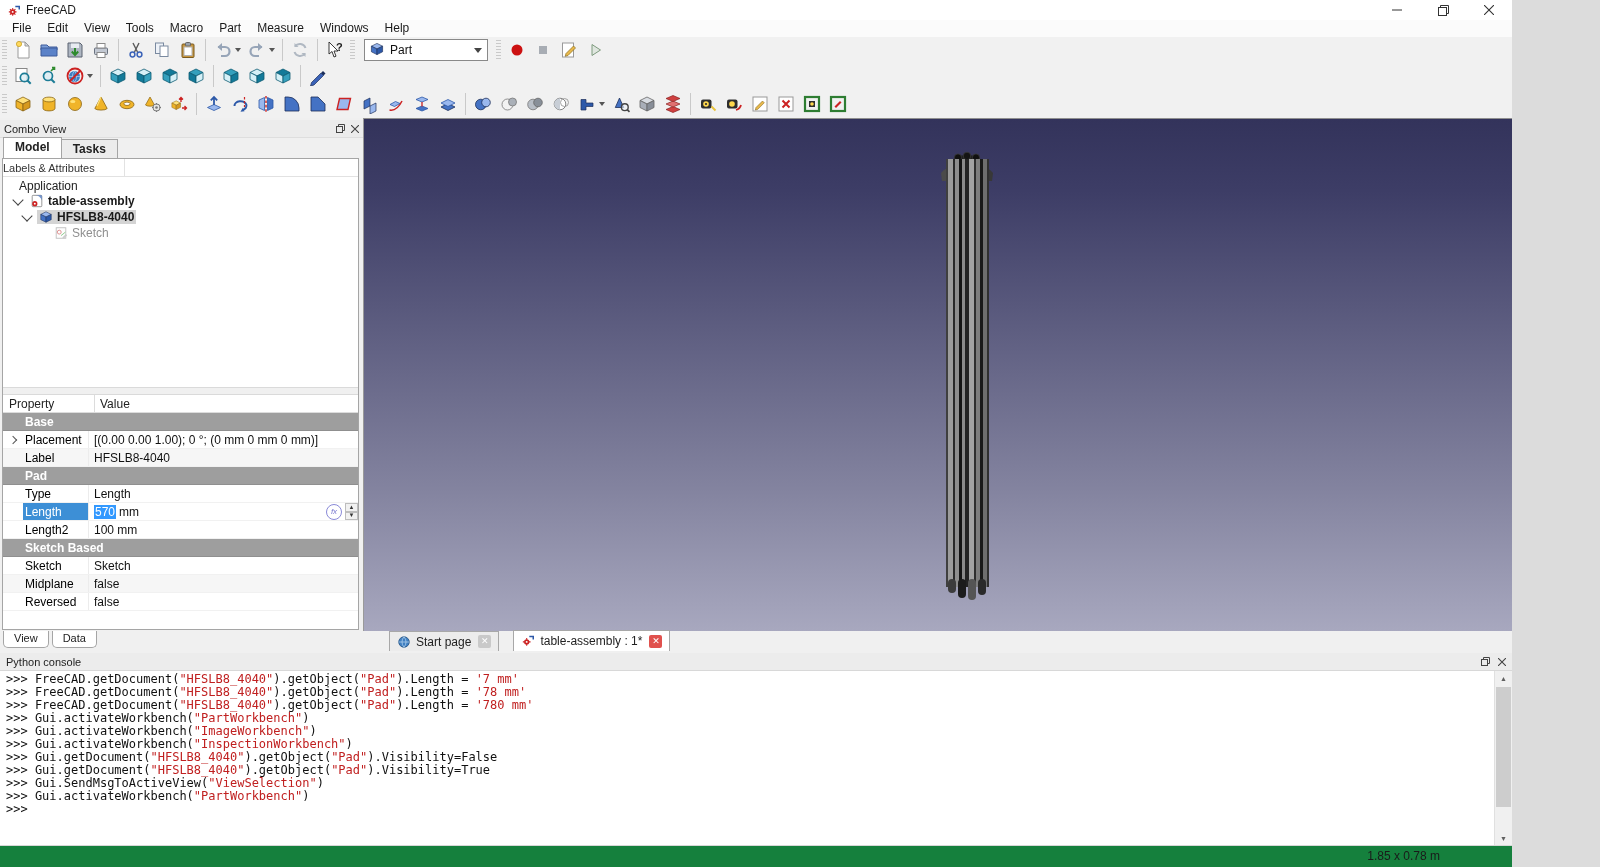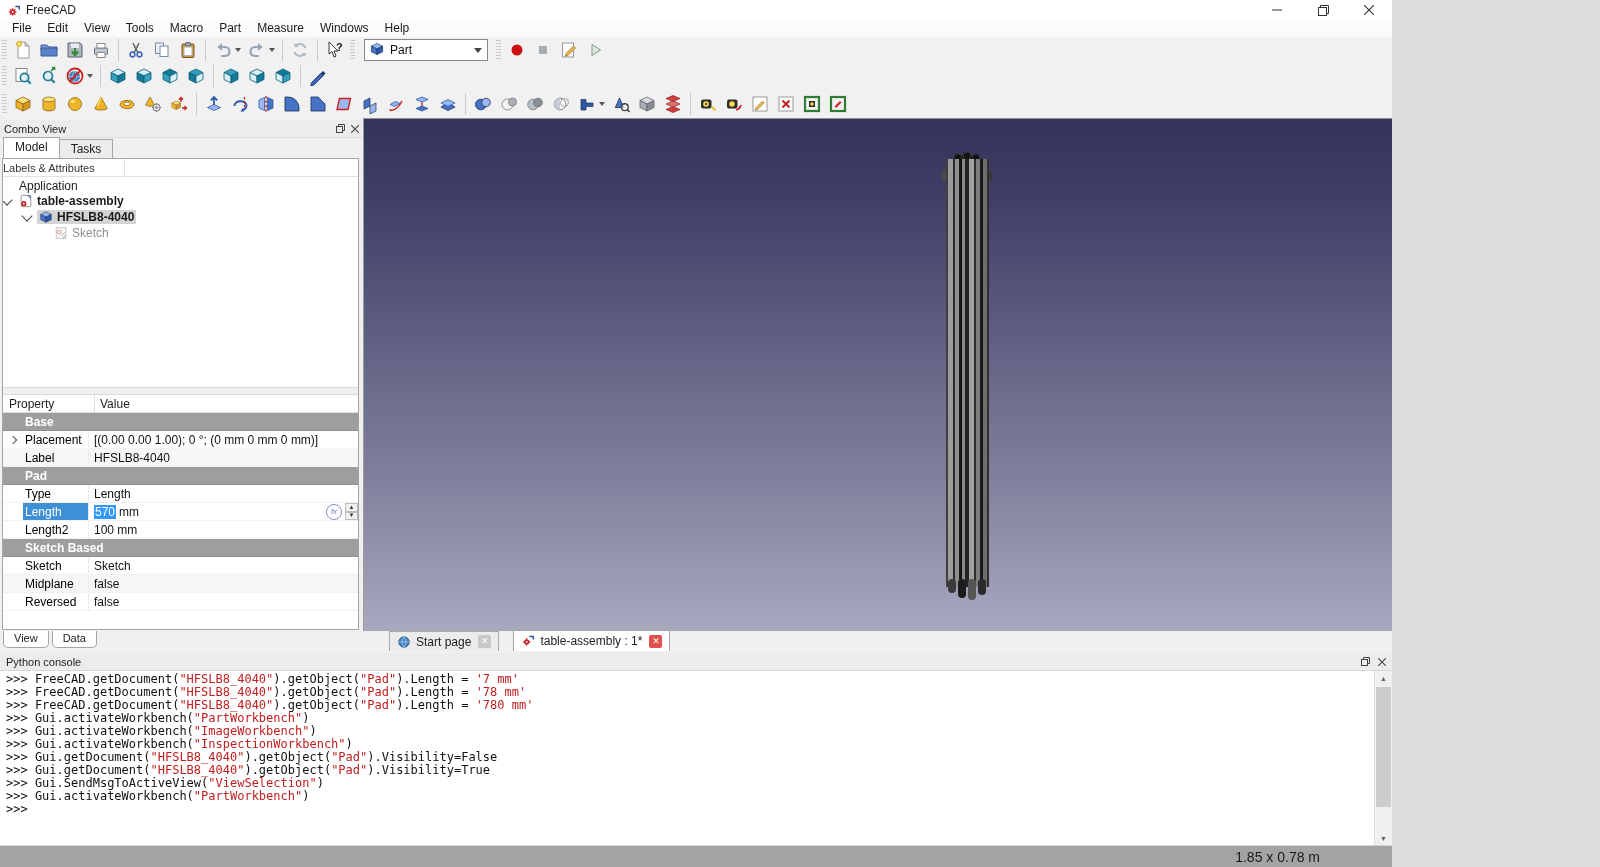--- a/index.html
+++ b/index.html
@@ -1,17 +1,17 @@
 <!DOCTYPE html>
 <html><head>
 <meta charset="utf-8">
 <style>
   html,body{margin:0;padding:0;background:#dcdcdc;}
   body{width:1600px;height:867px;overflow:hidden;font-family:"Liberation Sans",sans-serif;}
-  .window{position:relative;width:1392px;height:867px;background:#f0f0f0;overflow:hidden;}
+  .window{position:relative;width:1512px;height:867px;background:#f0f0f0;overflow:hidden;}
 
   
   .titlebar{position:absolute;top:0;left:0;right:0;height:20px;background:#ffffff;display:flex;align-items:center;}
   .app-icon{margin:1px 5px 0 7px;display:flex;}
   .wtitle{font-size:12px;color:#1a1a1a;}
   .win-controls{margin-left:auto;display:flex;height:100%;}
   .win-btn{width:46px;height:100%;display:flex;align-items:center;justify-content:center;color:#333;font-size:11px;}
   .win-btn svg{display:block}
 
   
@@ -30,21 +30,21 @@
   .tsep{width:1px;height:22px;background:#c9c9c9;margin:0 4px;flex:0 0 auto;}
   .wb-combo{height:20px;width:118px;background:#fff;border:1px solid #898989;display:flex;align-items:center;margin:0 6px;font-size:12px;padding-left:4px;}
   .wb-label{margin-left:5px;color:#111;}
   .combo-arrow{margin-left:auto;margin-right:5px;width:0;height:0;border-left:4px solid transparent;border-right:4px solid transparent;border-top:5px solid #444;}
 
   
   .combo-view{position:absolute;top:118px;left:0;width:363px;height:533px;background:#f0f0f0;}
   .cv-title{position:absolute;top:2px;left:0;right:0;height:17px;background:#ececec;border-bottom:1px solid #dedede;display:flex;align-items:center;font-size:11px;color:#222;padding:0 4px;}
   .cv-title-icons{margin-left:auto;display:flex;align-items:center;gap:6px;color:#444;}
   .cv-title-icons .ci{display:flex;align-items:center;font-size:10px;}
-  .cv-tabs{position:absolute;top:21px;left:3px;height:19px;display:flex;align-items:flex-end;z-index:2;}
+  .cv-tabs{position:absolute;top:21px;left:3px;height:19px;display:flex;align-items:flex-end;z-index:2;font-weight:bold;}
   .cv-tab{font-size:12px;padding:2px 11px 2px;border:1px solid #a5a5a5;border-bottom:none;background:#ececec;color:#222;margin-right:-1px;height:14px;}
   .cv-tab.active{background:#fff;height:16px;position:relative;z-index:3;}
   .cv-frame{position:absolute;top:40px;left:2px;right:4px;bottom:21px;border:1px solid #a5a5a5;background:#fff;display:flex;flex-direction:column;overflow:hidden;}
   .tree-header{height:17px;flex:0 0 17px;border-bottom:1px solid #e2e2e2;display:flex;align-items:center;font-size:11px;color:#333;padding-left:0;position:relative;}
   .tree-header::after{content:'';position:absolute;left:121px;top:0;bottom:0;width:1px;background:#e2e2e2;}
   .tree-section{flex:0 0 210px;overflow:hidden;}
   .tree-root{height:15px;display:flex;align-items:center;font-size:12px;color:#222;padding-left:16px;margin-top:1px;}
   .trow{height:16px;display:flex;align-items:center;font-size:12px;color:#1a1a1a;padding-left:4px;white-space:nowrap;}
   .chev{width:7px;height:7px;border-left:1.4px solid #444;border-bottom:1.4px solid #444;transform:rotate(-45deg);margin:0 6px 3px 0;flex:0 0 auto;}
   .selwrap{display:flex;align-items:center;padding:0 2px;}
@@ -96,21 +96,21 @@
   .pyc-title{height:17px;background:#ececec;border-top:2px solid #f0f0f0;border-bottom:1px solid #d8d8d8;font-size:11px;color:#222;display:flex;align-items:center;padding:0 6px;}
   .pyc-title-icons{margin-left:auto;display:flex;gap:8px;color:#444;align-items:center;}
   .pyc-body{position:absolute;top:20px;left:0;right:17px;bottom:0;font-family:"DejaVu Sans Mono",monospace;font-size:12px;line-height:13px;padding:2px 0 0 6px;color:#111;overflow:hidden;}
   .pystr{color:#c02020;}
   .pyc-scroll{position:absolute;top:20px;right:0;width:17px;bottom:0;background:#f0f0f0;border-left:1px solid #e0e0e0;}
   .sarrow{position:absolute;left:0;right:0;height:15px;display:flex;align-items:center;justify-content:center;color:#606060;font-size:7px;}
   .sarrow.up{top:0;} .sarrow.down{bottom:0;}
   .sthumb{position:absolute;left:1px;right:1px;top:16px;height:120px;background:#cdcdcd;}
 
   
-  .statusbar{position:absolute;bottom:0;left:0;right:0;height:21px;background:#a3a3a3;border-top:1px solid #d7d7d7;font-size:14px;color:#1a1a1a;}
+  .statusbar{position:absolute;bottom:0;left:0;right:0;height:21px;background:#15803d;border-top:1px solid #d7d7d7;font-size:12px;color:#1a1a1a;}
   .dims{position:absolute;right:72px;top:3px;}
 </style>
 </head>
 <body>
 
 <div class="window">
 
   <div class="titlebar">
     <span class="app-icon">
       <svg viewBox="0 0 16 16" width="14" height="14">
@@ -695,21 +695,21 @@
     </div>
     <div class="cv-tabs" id="cv-tabs">
         <div class="cv-tab active">Model</div>
         <div class="cv-tab">Tasks</div>
       </div>
     <div class="cv-frame">
       <div class="tree-header">Labels &amp; Attributes</div>
       <div class="tree-section">
         <div class="tree-root">Application</div>
         <div id="tree-items">
-            <div class="trow bold" style="padding-left: 0;">
+            <div class="trow bold" style="padding-left: 11px;">
               <span class="chev"></span>
               <span class="selwrap">
                 <span class="nicon">
                   <svg viewBox="0 0 16 16" width="14" height="14">
                     <rect x="2.5" y="1.5" width="11" height="13" rx="1" fill="#fff" stroke="#8a8a8a"></rect>
                     <path d="M5 1.5h8.5v6A8 8 0 0 0 5 1.5z" fill="#5b82c8" opacity="0.85"></path>
                     <circle cx="5.5" cy="11" r="3" fill="#cc2222"></circle>
                     <circle cx="5.5" cy="11" r="1.1" fill="#fff"></circle>
                   </svg>
                 </span>

